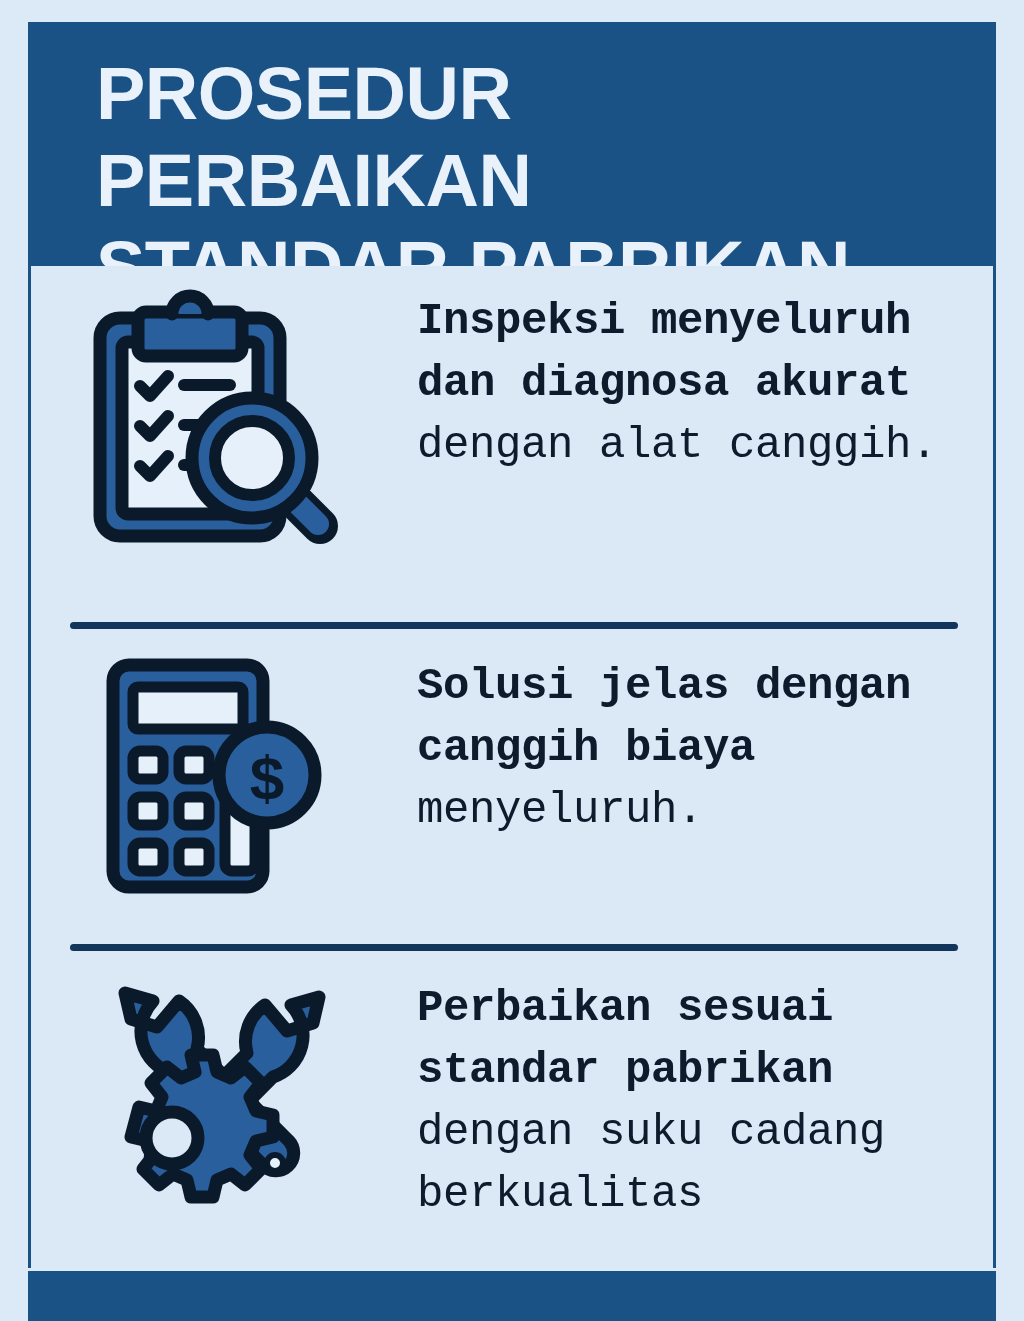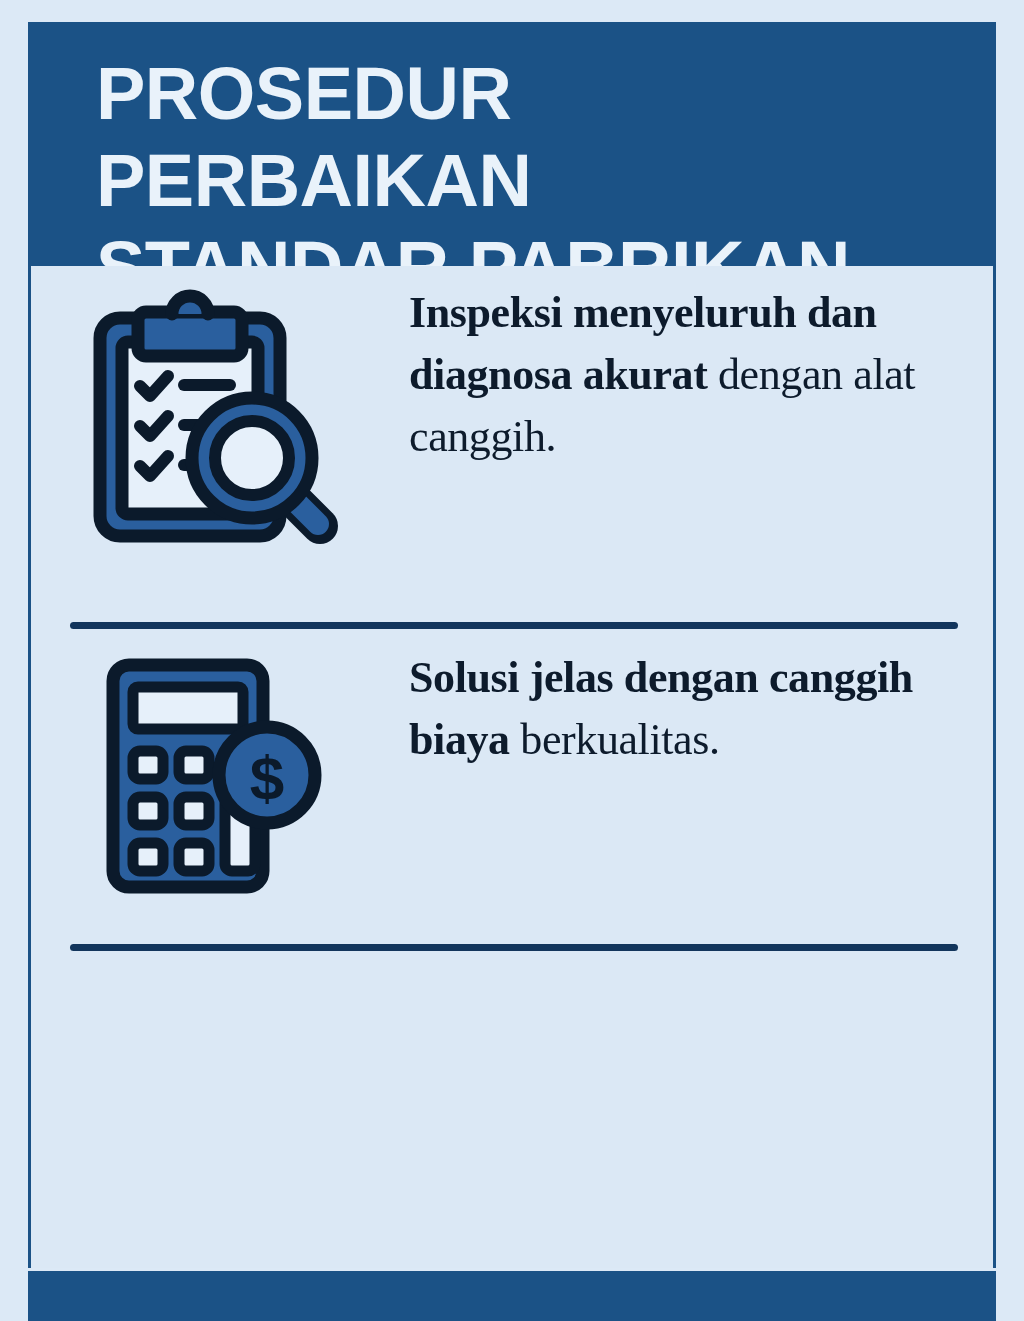--- a/index.html
+++ b/index.html
@@ -96,23 +96,23 @@
     box-sizing: border-box;
   }
   #row-3 .icon-cell { align-items: flex-start; padding-top: 14px; }
 
   .text-cell {
     flex: 1 1 auto;
     padding-right: 18px;
     box-sizing: border-box;
   }
   .text-cell p {
-    margin: 0;
+    margin: 8px;
     color: #0d1b2c;
-    font-family: Liberation Serif, serif;
+    font-family: Liberation Mono, monospace;
     font-size: 44px;
     line-height: 62px;
     letter-spacing: -0.4px;
   }
   .lead { font-weight: bold; }
   .tail { font-weight: normal; }
 
   
   .divider {
     position: absolute;
@@ -196,24 +196,60 @@
             <rect x="130" y="146" width="30" height="74" rx="7"></rect>
           </g>
 
           <g>
             <circle cx="172" cy="124" r="48" fill="#2a5f9e" stroke="#0b1a2b" stroke-width="13"></circle>
             <text x="172" y="148" text-anchor="middle" font-family="'Liberation Sans', sans-serif" font-size="62" font-weight="bold" fill="#0b1a2b">$</text>
           </g>
         </svg>
       </div>
       <div class="text-cell">
-        <p><span class="lead">Solusi jelas dengan canggih biaya </span><span class="tail">berkualitas.</span></p>
+        <p><span class="lead">Solusi jelas dengan canggih biaya </span><span class="tail">menyeluruh.</span></p>
       </div>
     </div>
 
     <div class="divider" id="divider-2"></div>
 
+    <div class="row" id="row-3">
+      <div class="icon-cell">
+        <svg width="250" height="235" viewBox="0 0 250 235">
+
+          <g>
+            <path d="M58 18
+                     a44 44 0 0 0 18 72
+                     l92 92
+                     a17 17 0 0 0 26 -24
+                     l-92 -92
+                     a44 44 0 0 0 -18 -48
+                     l-22 26 -26 -8 -6 -26 z" fill="#2a5f9e" stroke="#0b1a2b" stroke-width="13" stroke-linejoin="round"></path>
+            <circle cx="180" cy="180" r="8" fill="#e6f0fa" stroke="#0b1a2b" stroke-width="6"></circle>
+          </g>
+
+          <g>
+            <path d="M196 22
+                     a44 44 0 0 1 -18 72
+                     l-92 92
+                     a17 17 0 0 1 -26 -24
+                     l92 -92
+                     a44 44 0 0 1 18 -48
+                     l22 26 26 -8 6 -26 z" fill="#2a5f9e" stroke="#0b1a2b" stroke-width="13" stroke-linejoin="round"></path>
+          </g>
+
+          <g>
+            <path d="M62 100
+                     l17 4 6 -14 -11 -14 16 -16 14 11 14 -6 -4 -17 22 0 4 17 14 6 14 -11 16 16 -11 14 6 14 17 4 0 22 -17 4 -6 14 11 14 -16 16 -14 -11 -14 6 -4 17 -22 0 -4 -17 -14 -6 -14 11 -16 -16 11 -14 -6 -14 -17 -4 z" transform="translate(-18, 24)" fill="#2a5f9e" stroke="#0b1a2b" stroke-width="13" stroke-linejoin="round"></path>
+            <circle cx="77" cy="155" r="26" fill="#dbe8f5" stroke="#0b1a2b" stroke-width="13"></circle>
+          </g>
+        </svg>
+      </div>
+      <div class="text-cell">
+        <p><span class="lead">Perbaikan sesuai standar pabrikan </span><span class="tail">dengan suku cadang berkualitas</span></p>
+      </div>
+    </div>
 
   </div>
 
   <div id="footer-band"></div>
 
 </div>
 
 </body></html>

